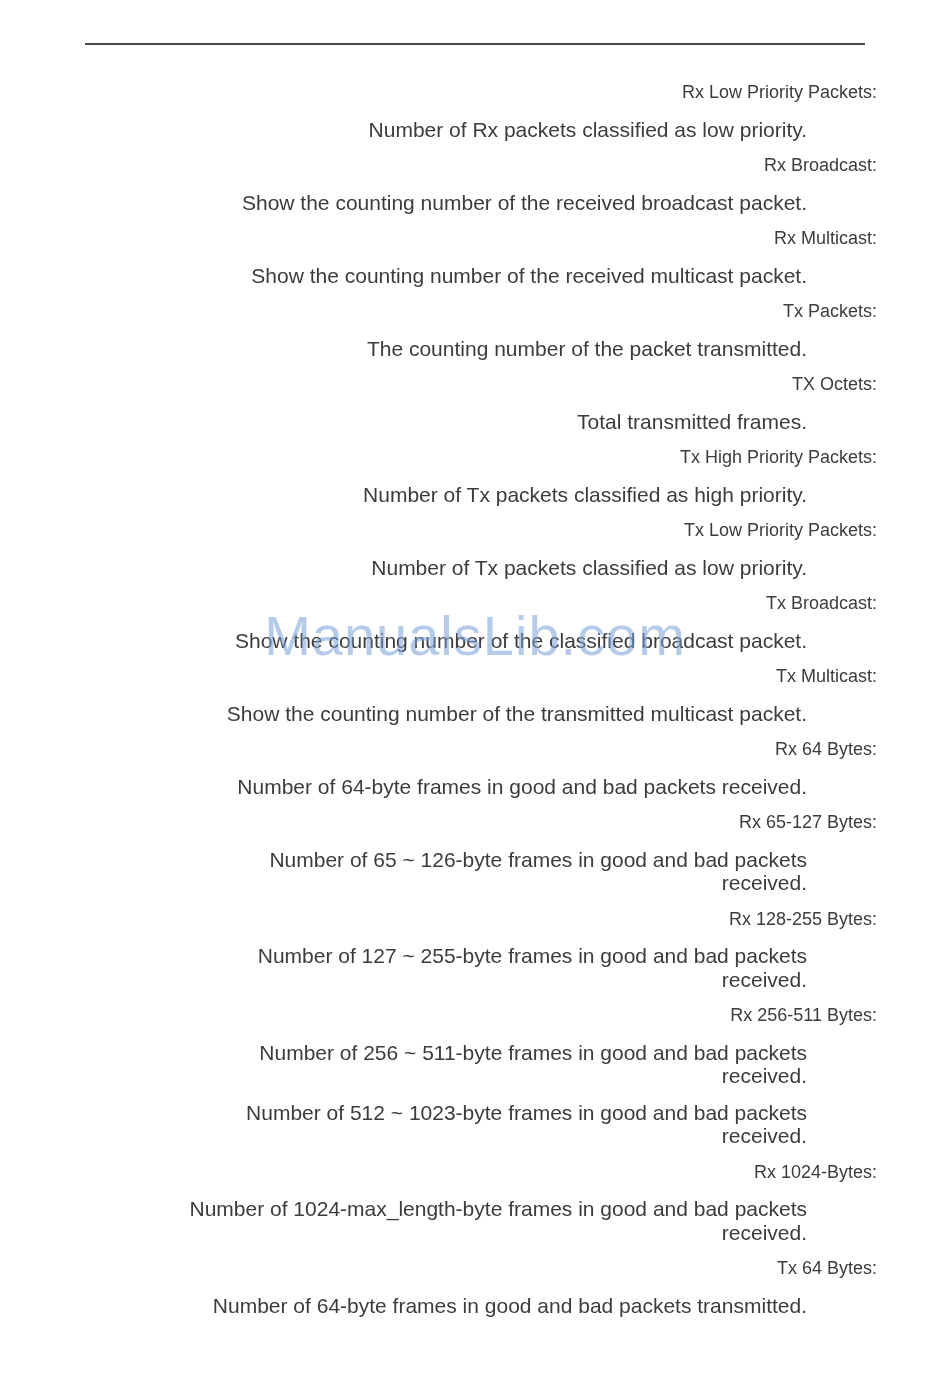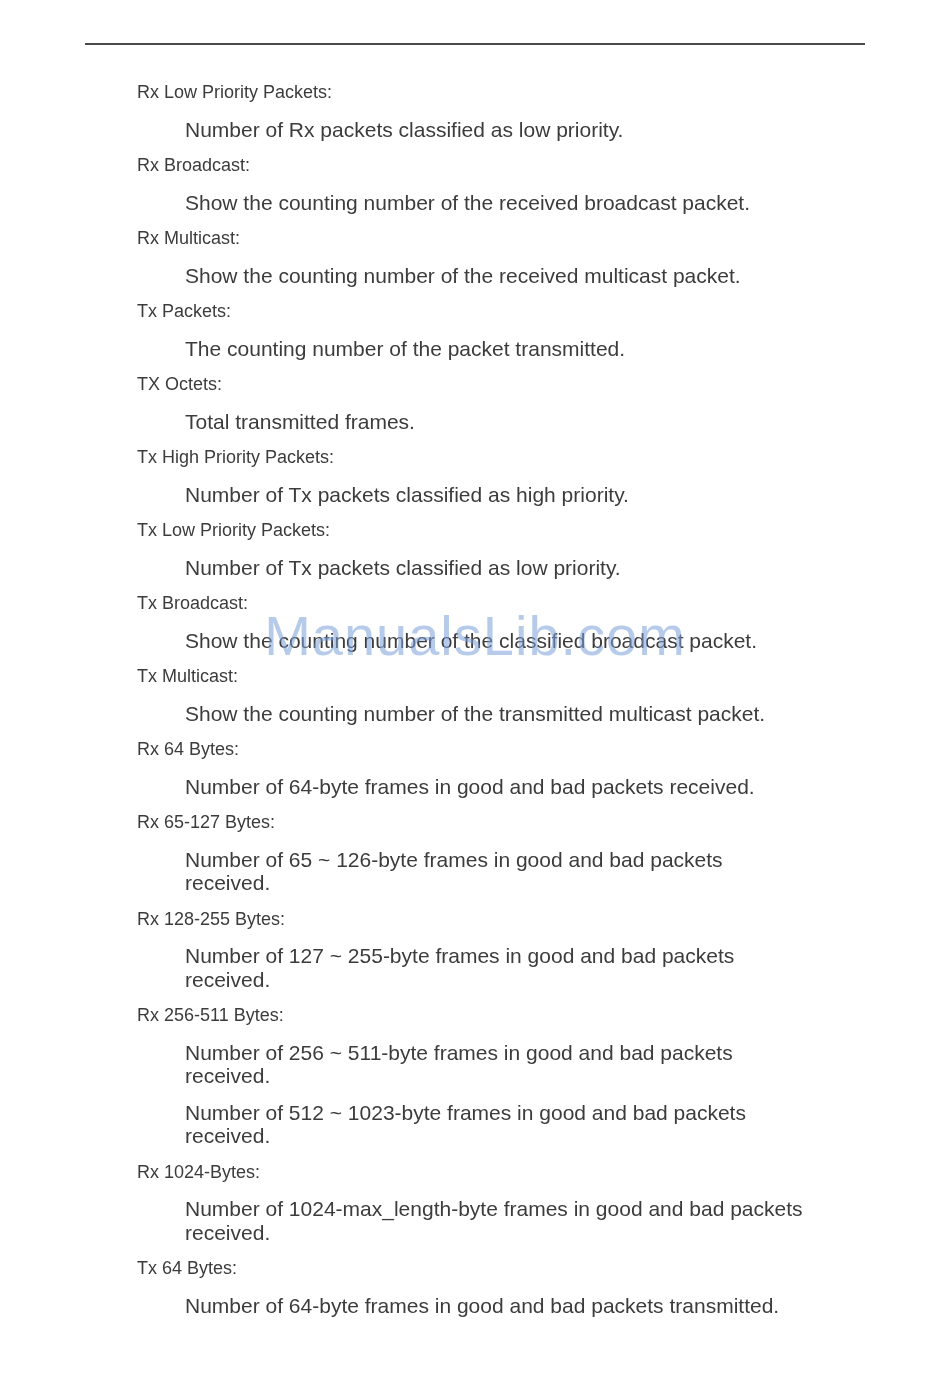--- a/index.html
+++ b/index.html
@@ -21,20 +21,21 @@
     top: 43px;
     left: 85px;
     width: 780px;
     border-top: 2px solid #4a4a4a;
   }
   .content {
     position: absolute;
     top: 81px;
     left: 137px;
     width: 740px;
+    text-align: right;
   }
   .term {
     font-size: 18px;
     line-height: 23.5px;
     margin: 0 0 13px 0;
     white-space: nowrap;
   }
   .definition {
     font-size: 21px;
     line-height: 23.5px;

